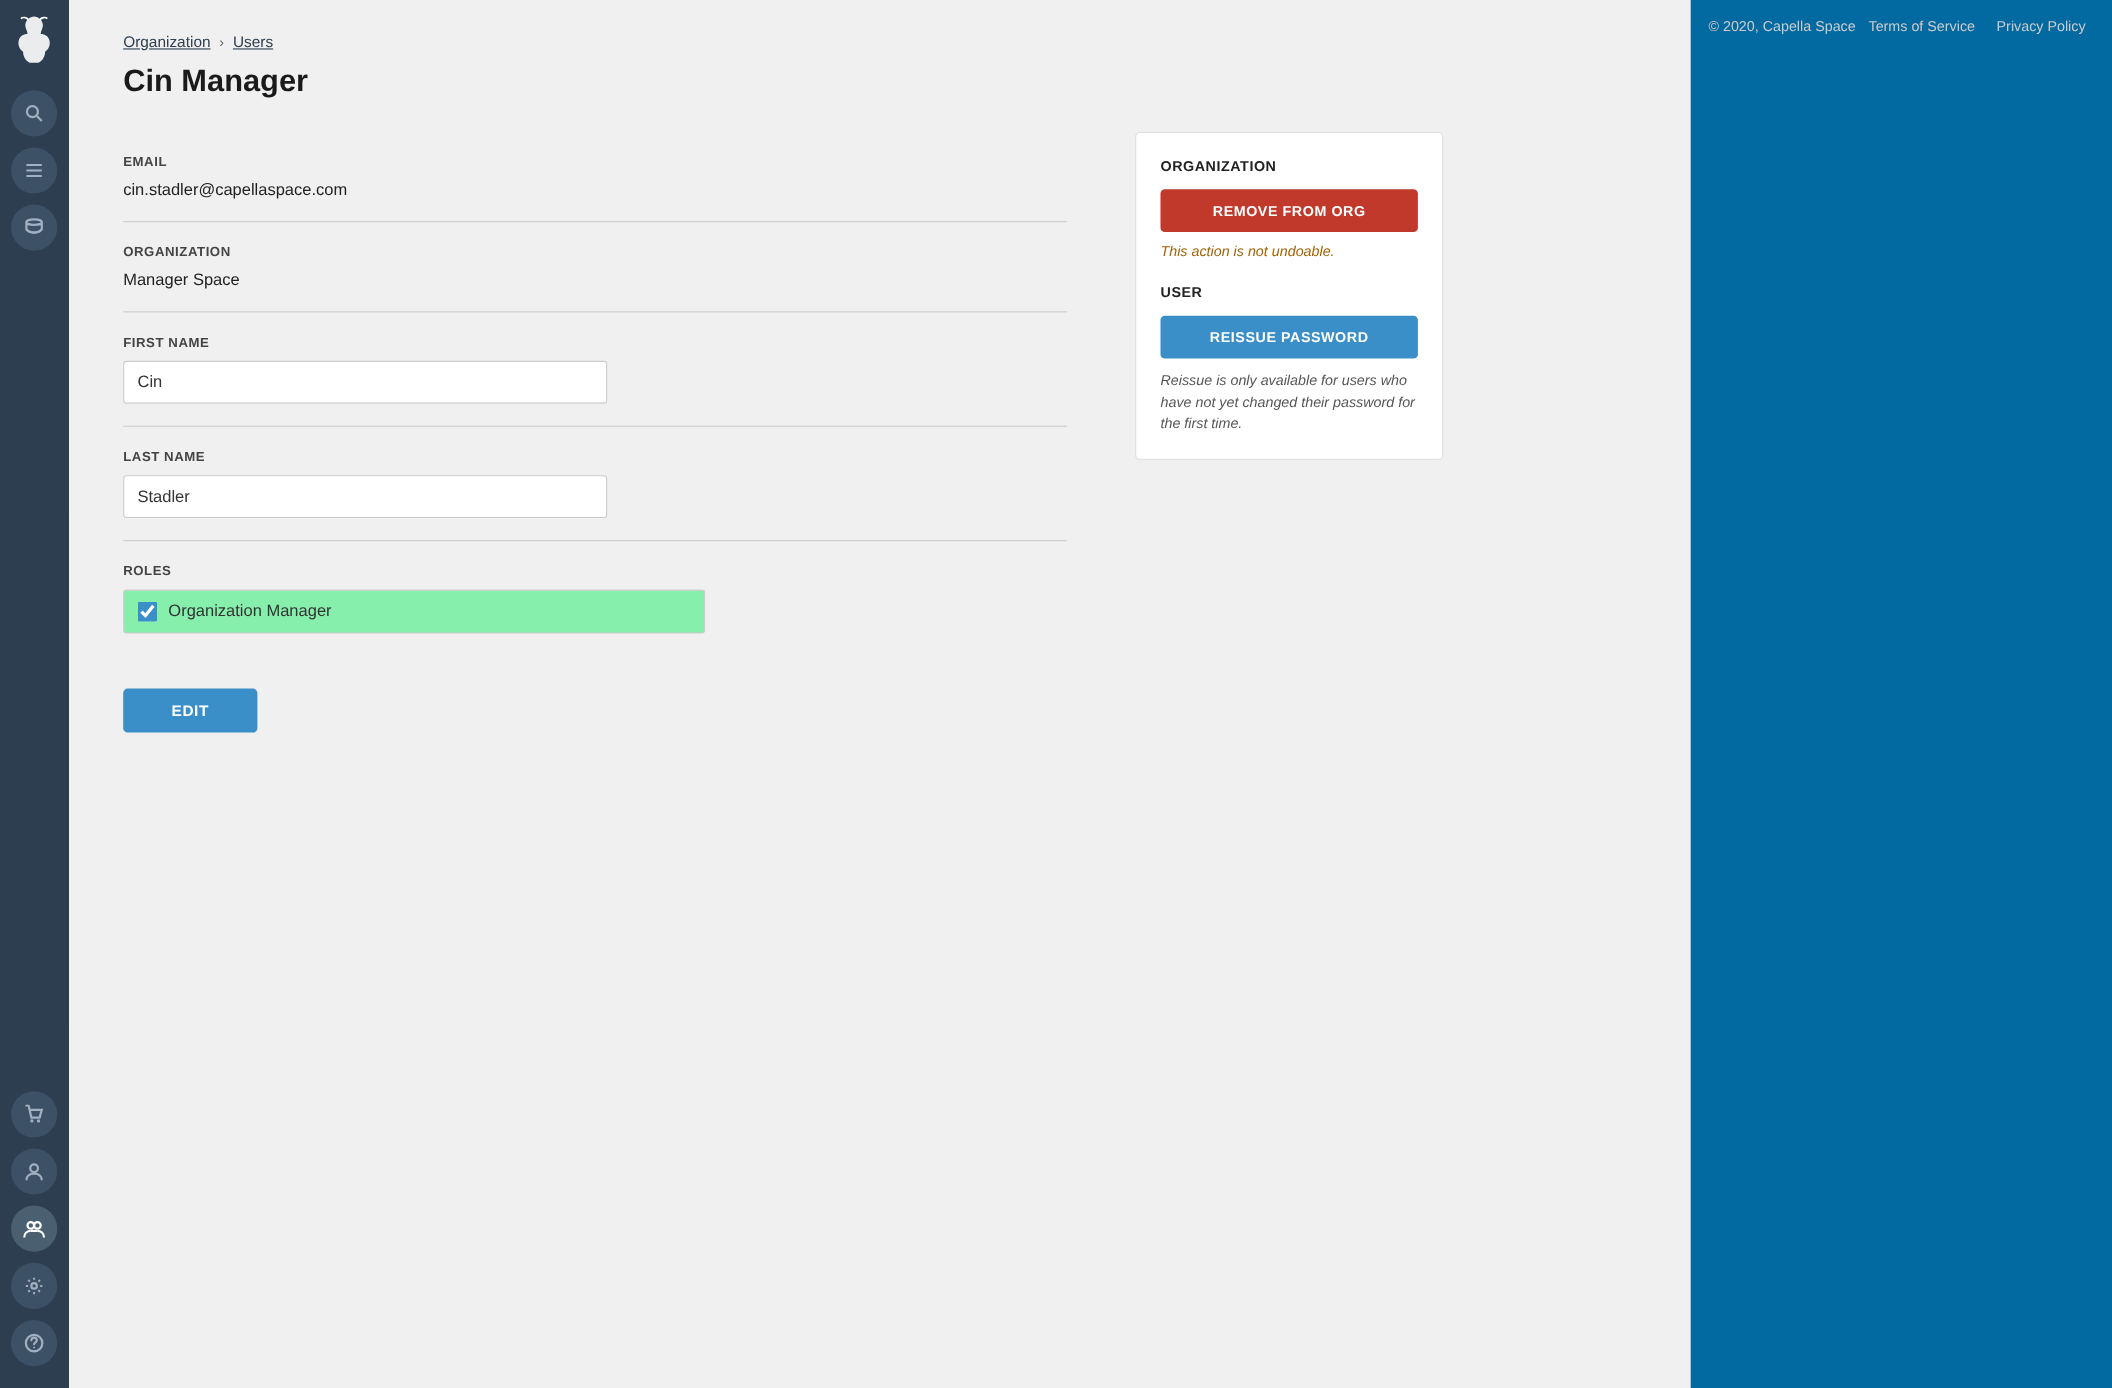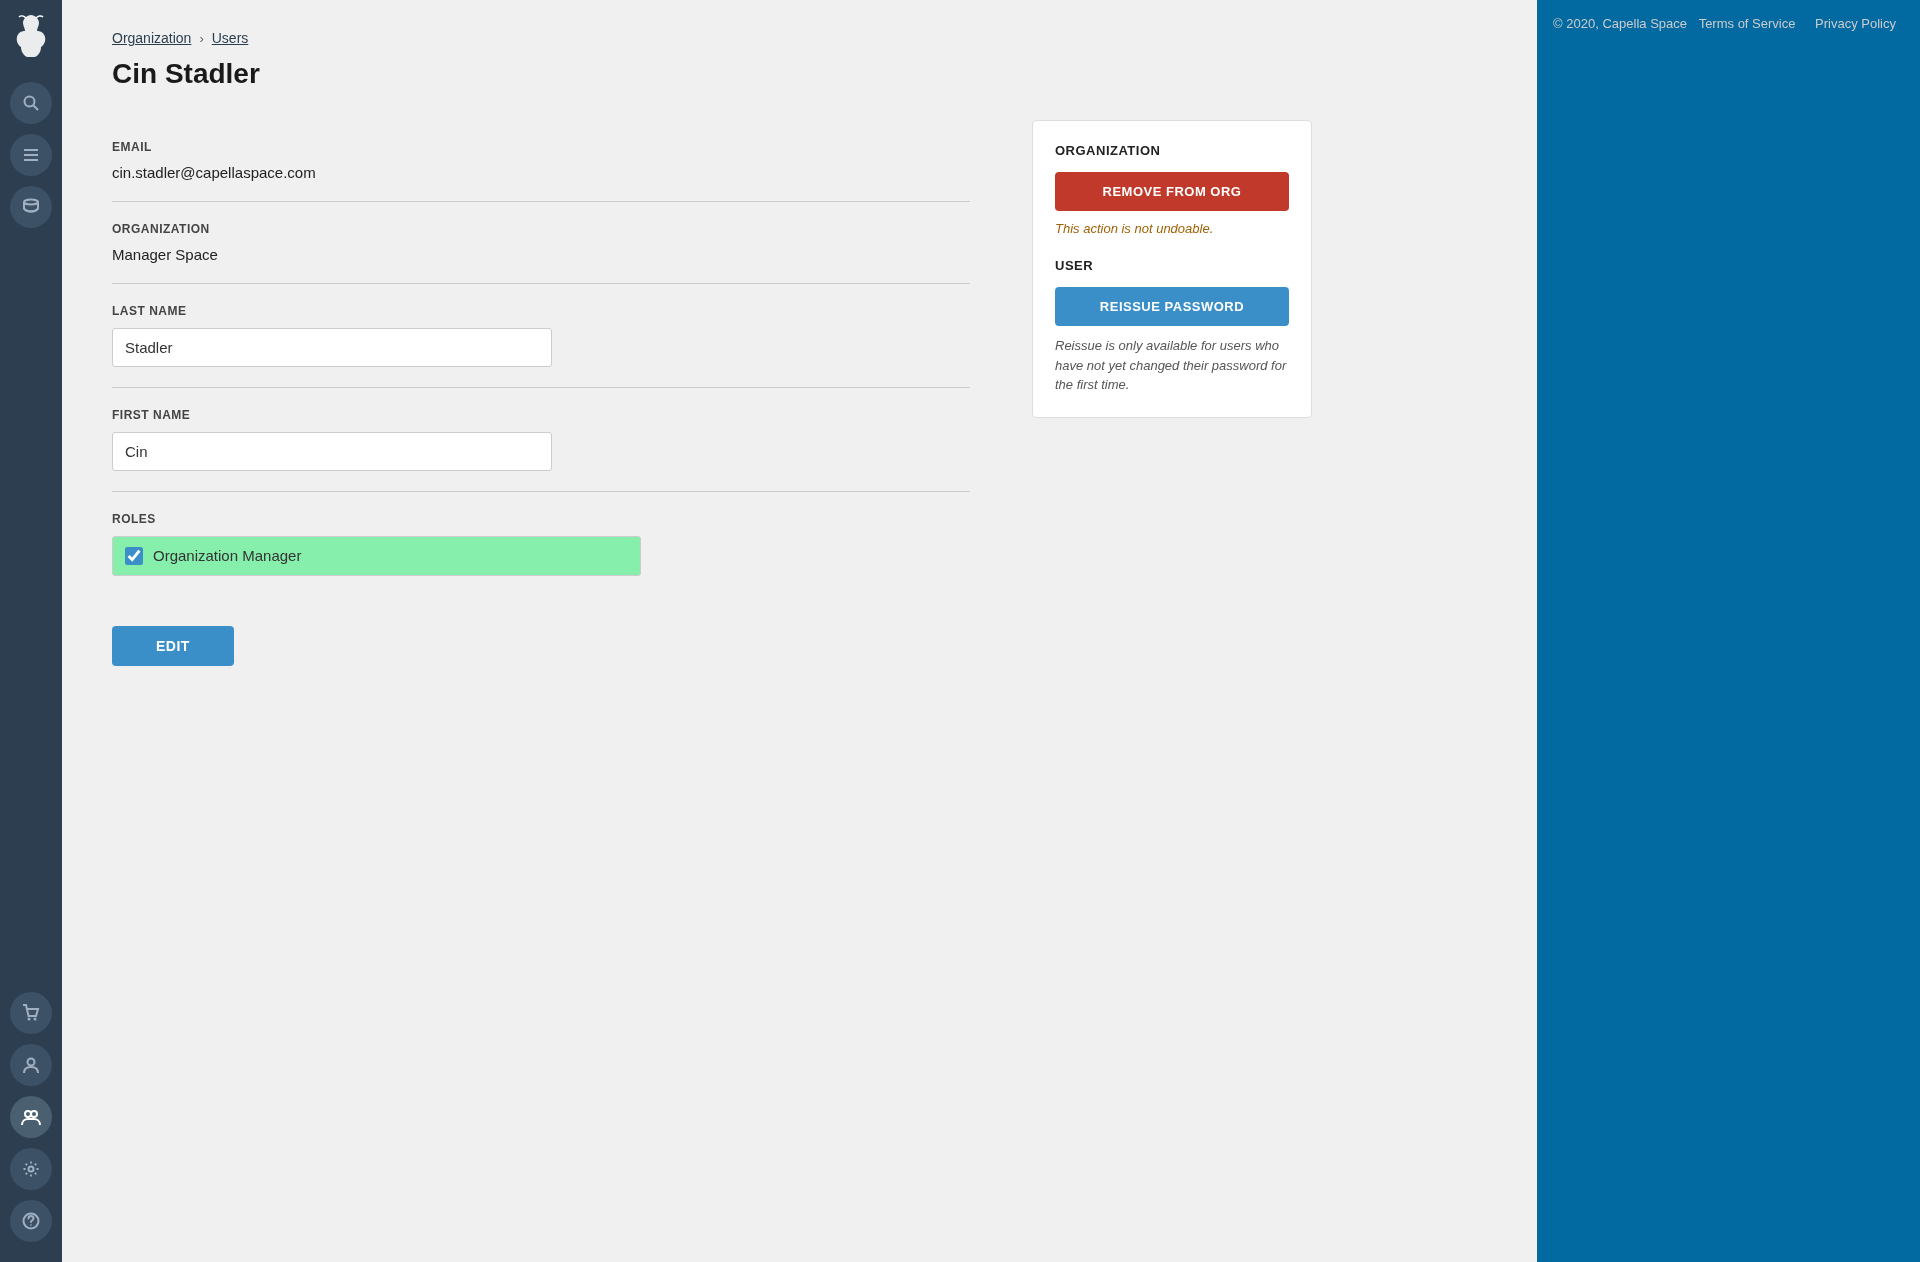--- a/index.html
+++ b/index.html
@@ -325,48 +325,48 @@
 
 <div class="main-wrapper">
   <div class="content">
 
     <div class="breadcrumb">
       <a>Organization</a>
       <span class="breadcrumb-sep">›</span>
       <a class="breadcrumb-current">Users</a>
     </div>
 
-    <h1 class="page-title">Cin Stadler</h1>
+    <h1 class="page-title">Cin Manager</h1>
 
     <div class="content-grid">
 
       <div class="form-section">
 
         
         <div class="field-group">
           <div class="field-label">EMAIL</div>
           <div class="field-value">cin.stadler@capellaspace.com</div>
         </div>
 
         
         <div class="field-group">
           <div class="field-label">ORGANIZATION</div>
           <div class="field-value">Manager Space</div>
         </div>
 
         
         <div class="field-group">
+          <div class="field-label">FIRST NAME</div>
+          <input class="field-input" type="text" value="Cin" style="">
+        </div>
+
+        
+        <div class="field-group">
           <div class="field-label">LAST NAME</div>
           <input class="field-input" type="text" value="Stadler" style="">
-        </div>
-
-        
-        <div class="field-group">
-          <div class="field-label">FIRST NAME</div>
-          <input class="field-input" type="text" value="Cin" style="">
         </div>
 
         
         <div class="field-group">
           <div class="field-label">ROLES</div>
           <div class="roles-checkbox-row">
             <input class="roles-checkbox" type="checkbox" checked="" style="">
             <span class="roles-label">Organization Manager</span>
           </div>
         </div>

